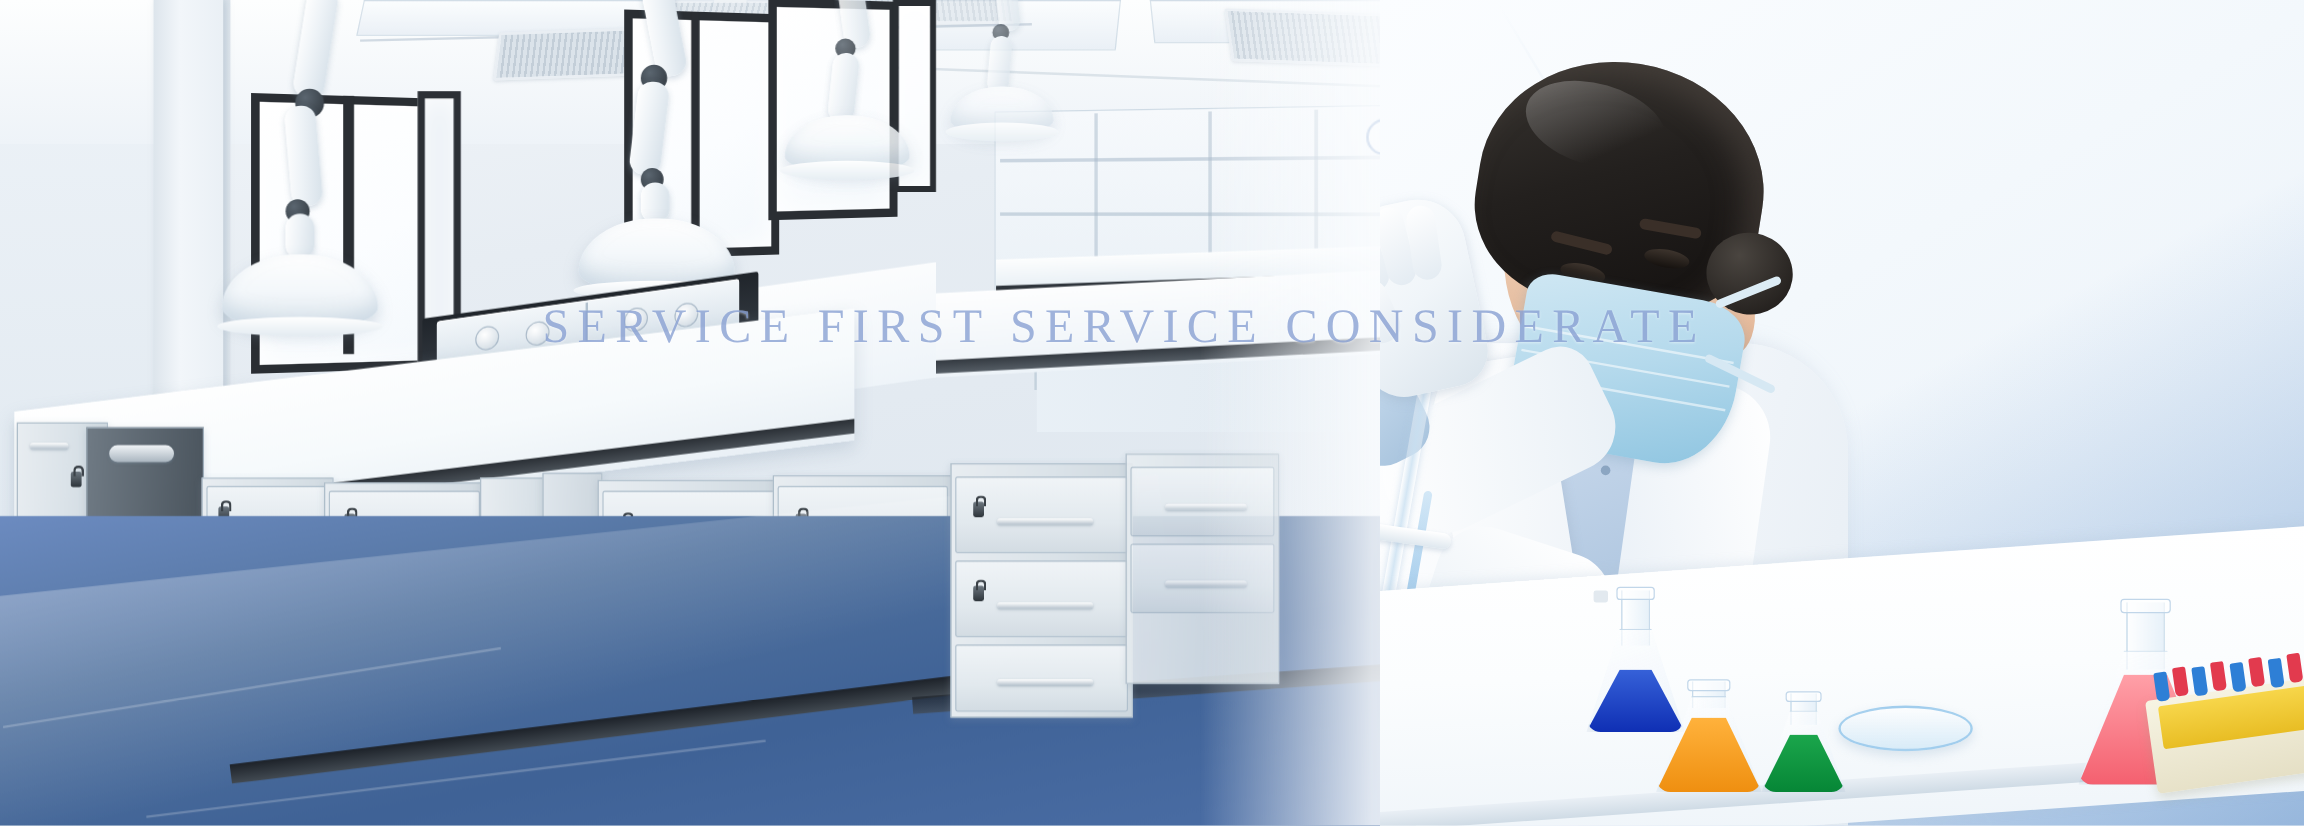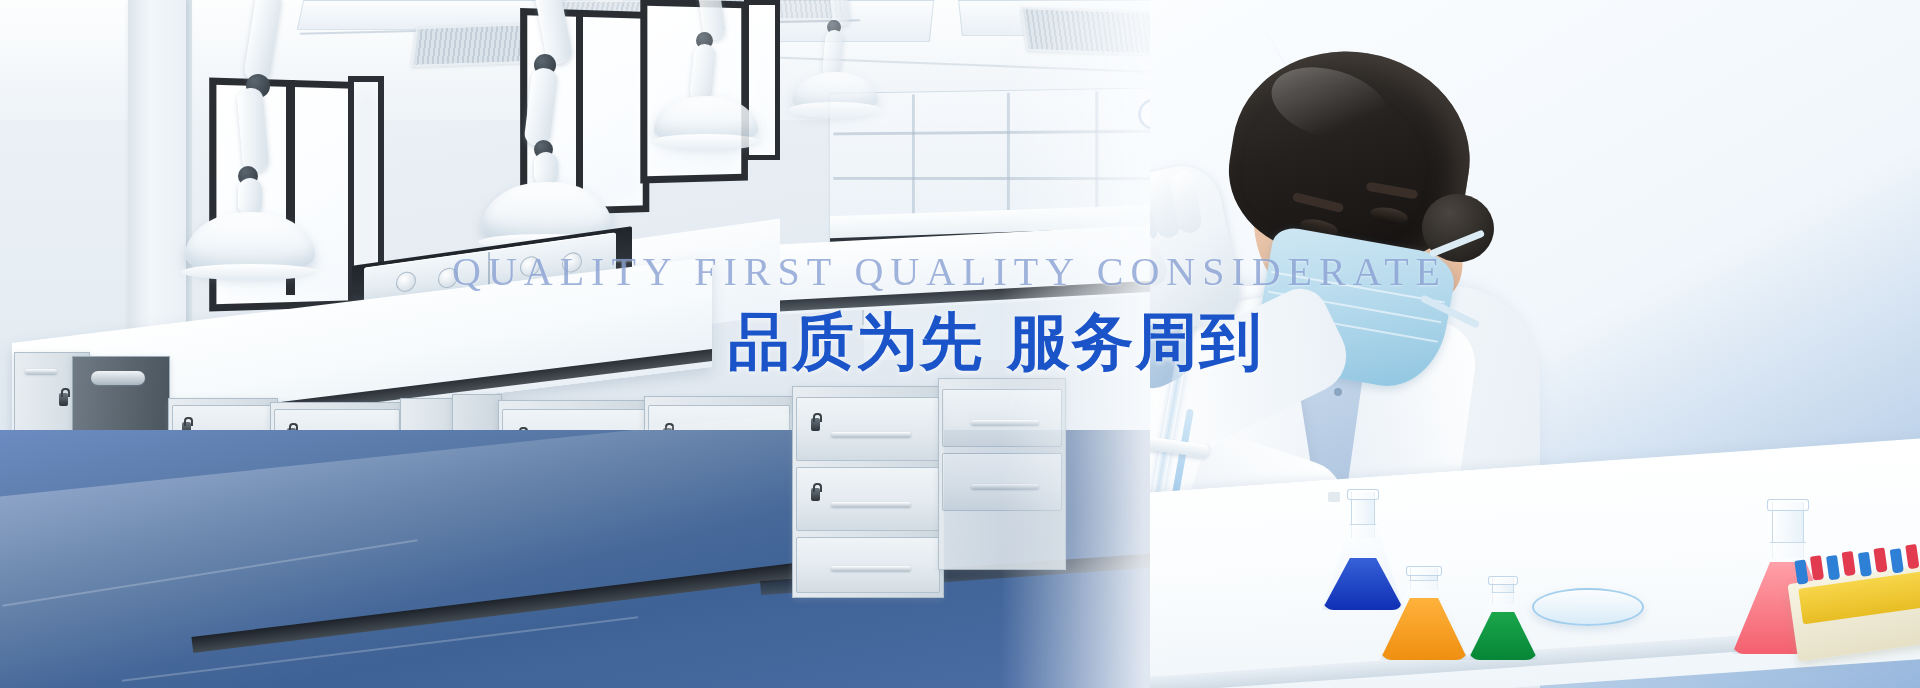--- a/index.html
+++ b/index.html
@@ -840,19 +840,18 @@
       <div class="tip" style="left:74px;top:9px;background:#2E7FD6;"></div>
       <div class="tip" style="left:90px;top:7px;background:#E23A4E;"></div>
       <div class="tip" style="left:106px;top:10px;background:#2E7FD6;"></div>
       <div class="tip" style="left:122px;top:8px;background:#E23A4E;"></div>
 
       <div style="position:absolute;left:10px;top:36px;width:180px;height:36px;background:linear-gradient(180deg,#f7d64a,#e8bd24);border-radius:3px;"></div>
     </div>
   </div>
 
   <div class="text-block">
-    <div class="tagline-en">QUALITY FIRST QUALITY CONSIDERATE</div>
-
-    <div class="headline-cn">品质为先 服务周到</div>
+    <div class="tagline-en">SERVICE FIRST SERVICE CONSIDERATE</div>
+
 
   </div>
 
 </div>
 
 </body></html>

